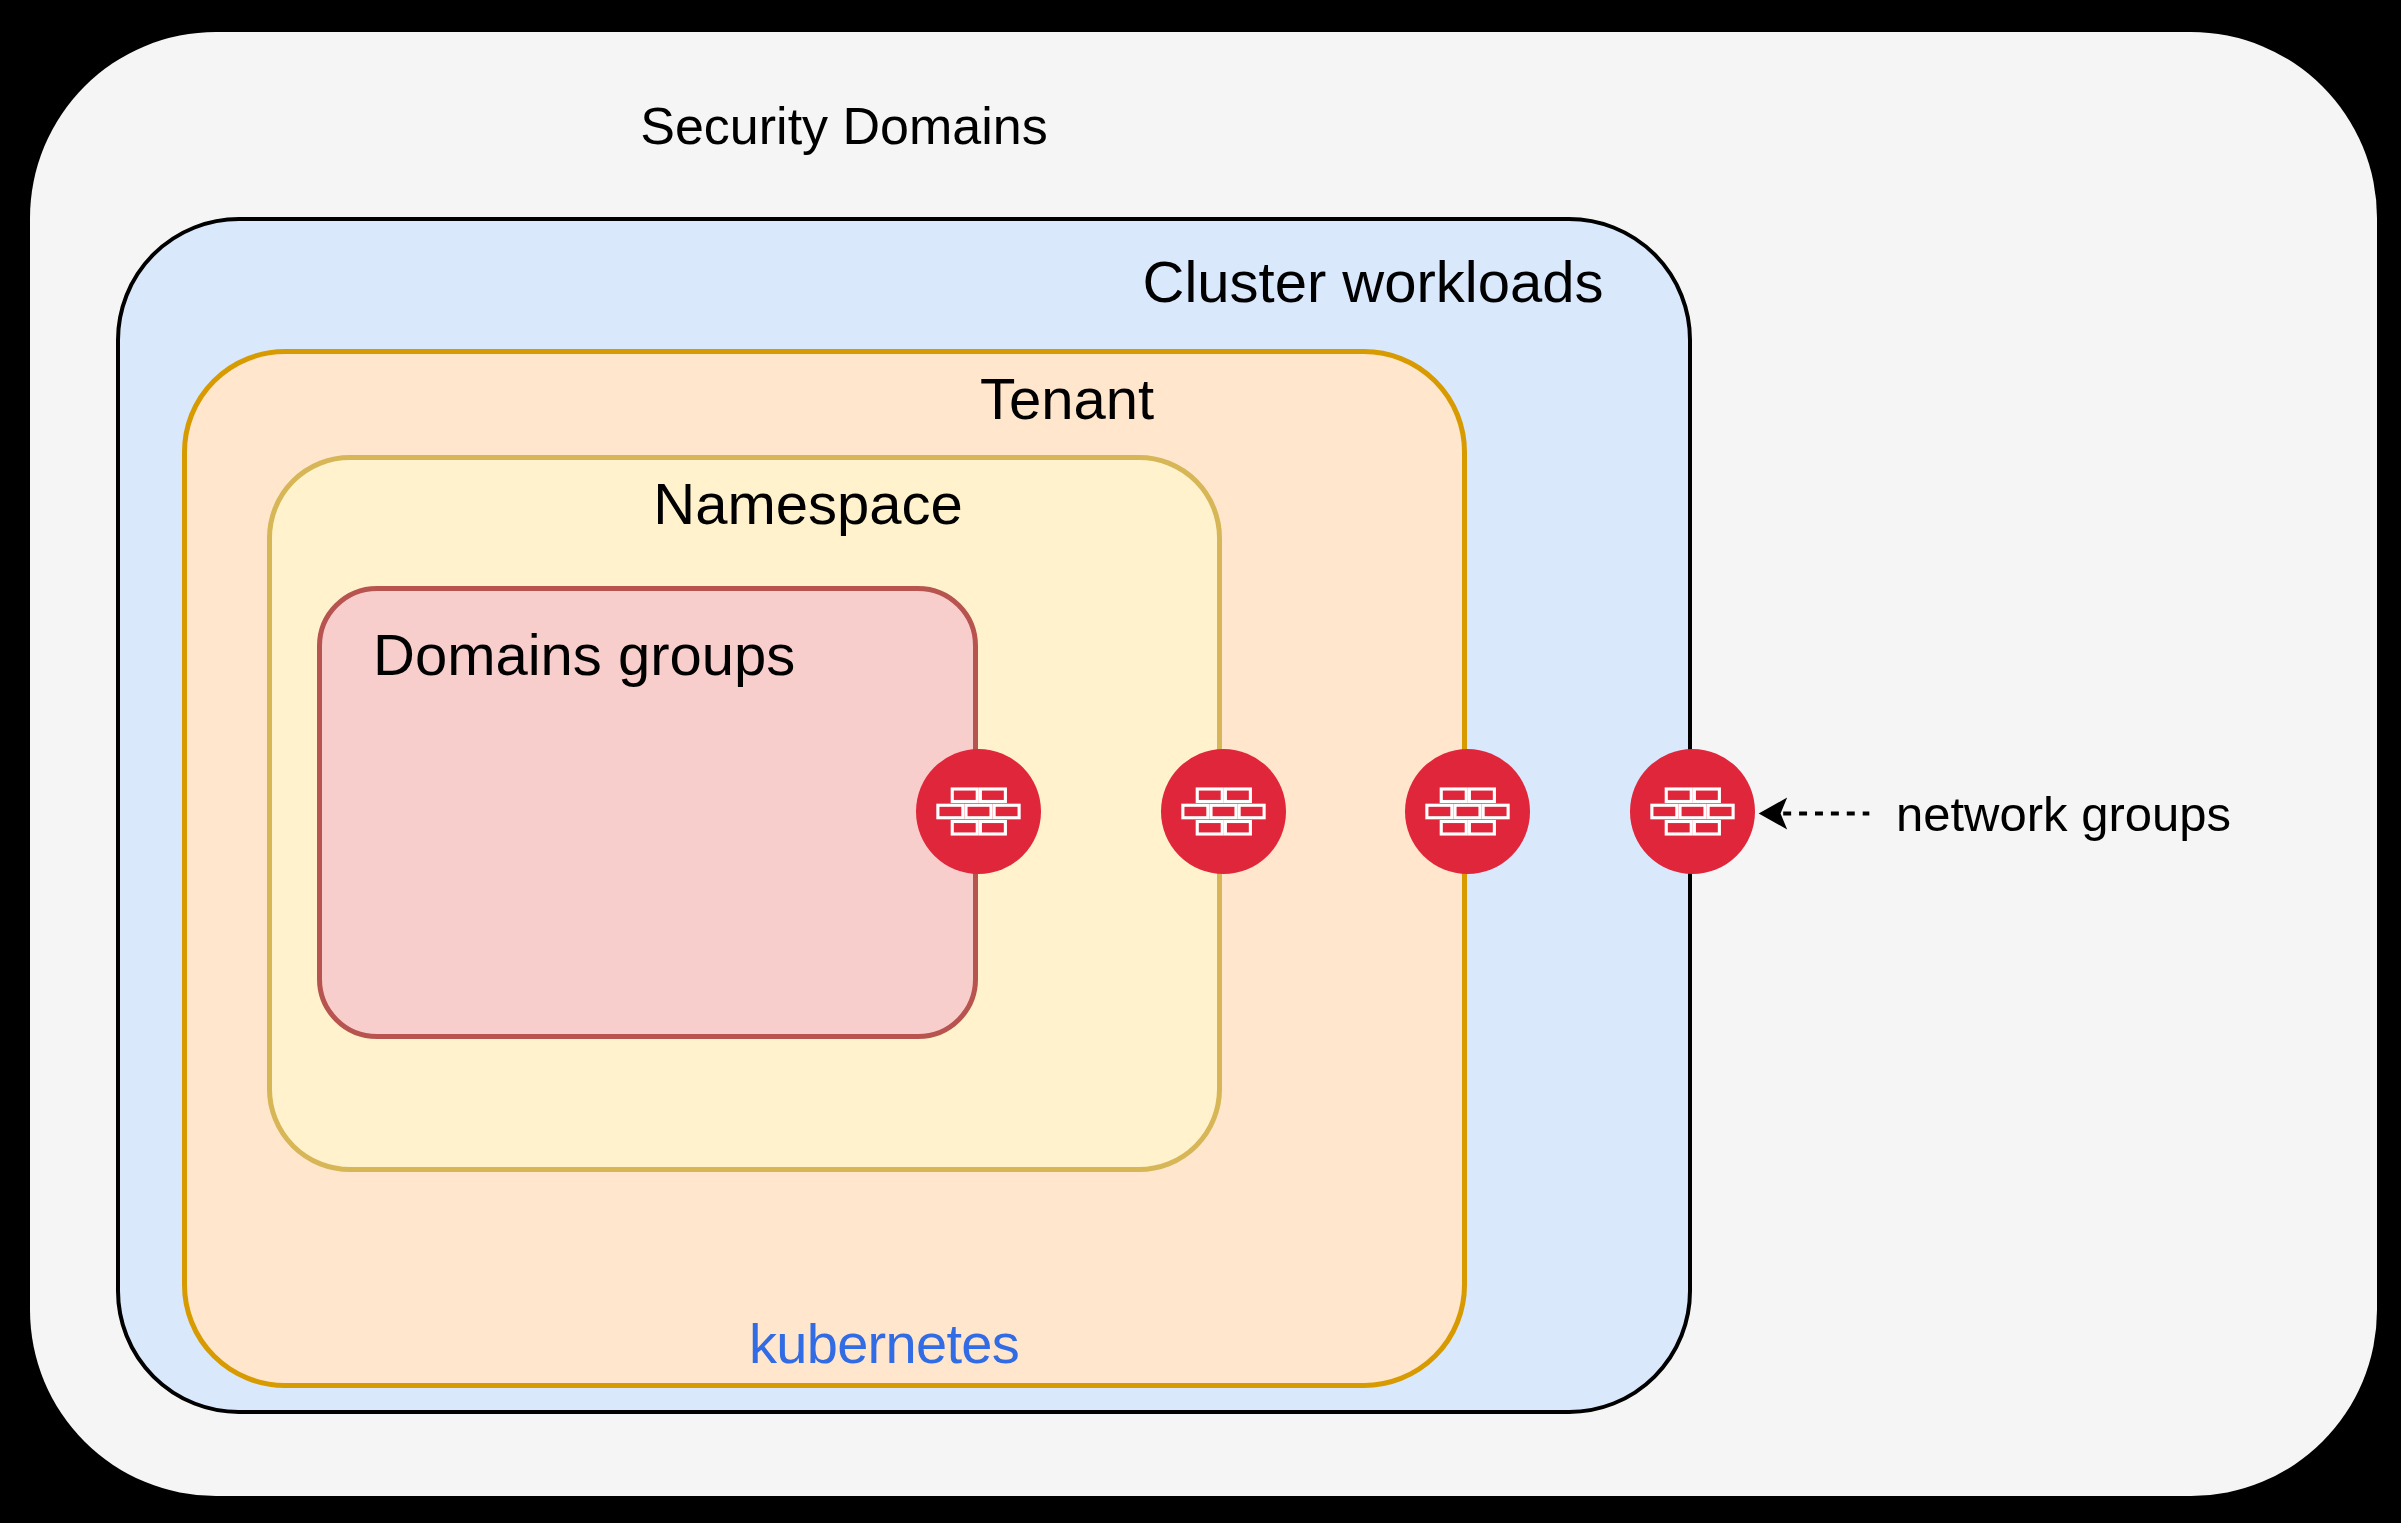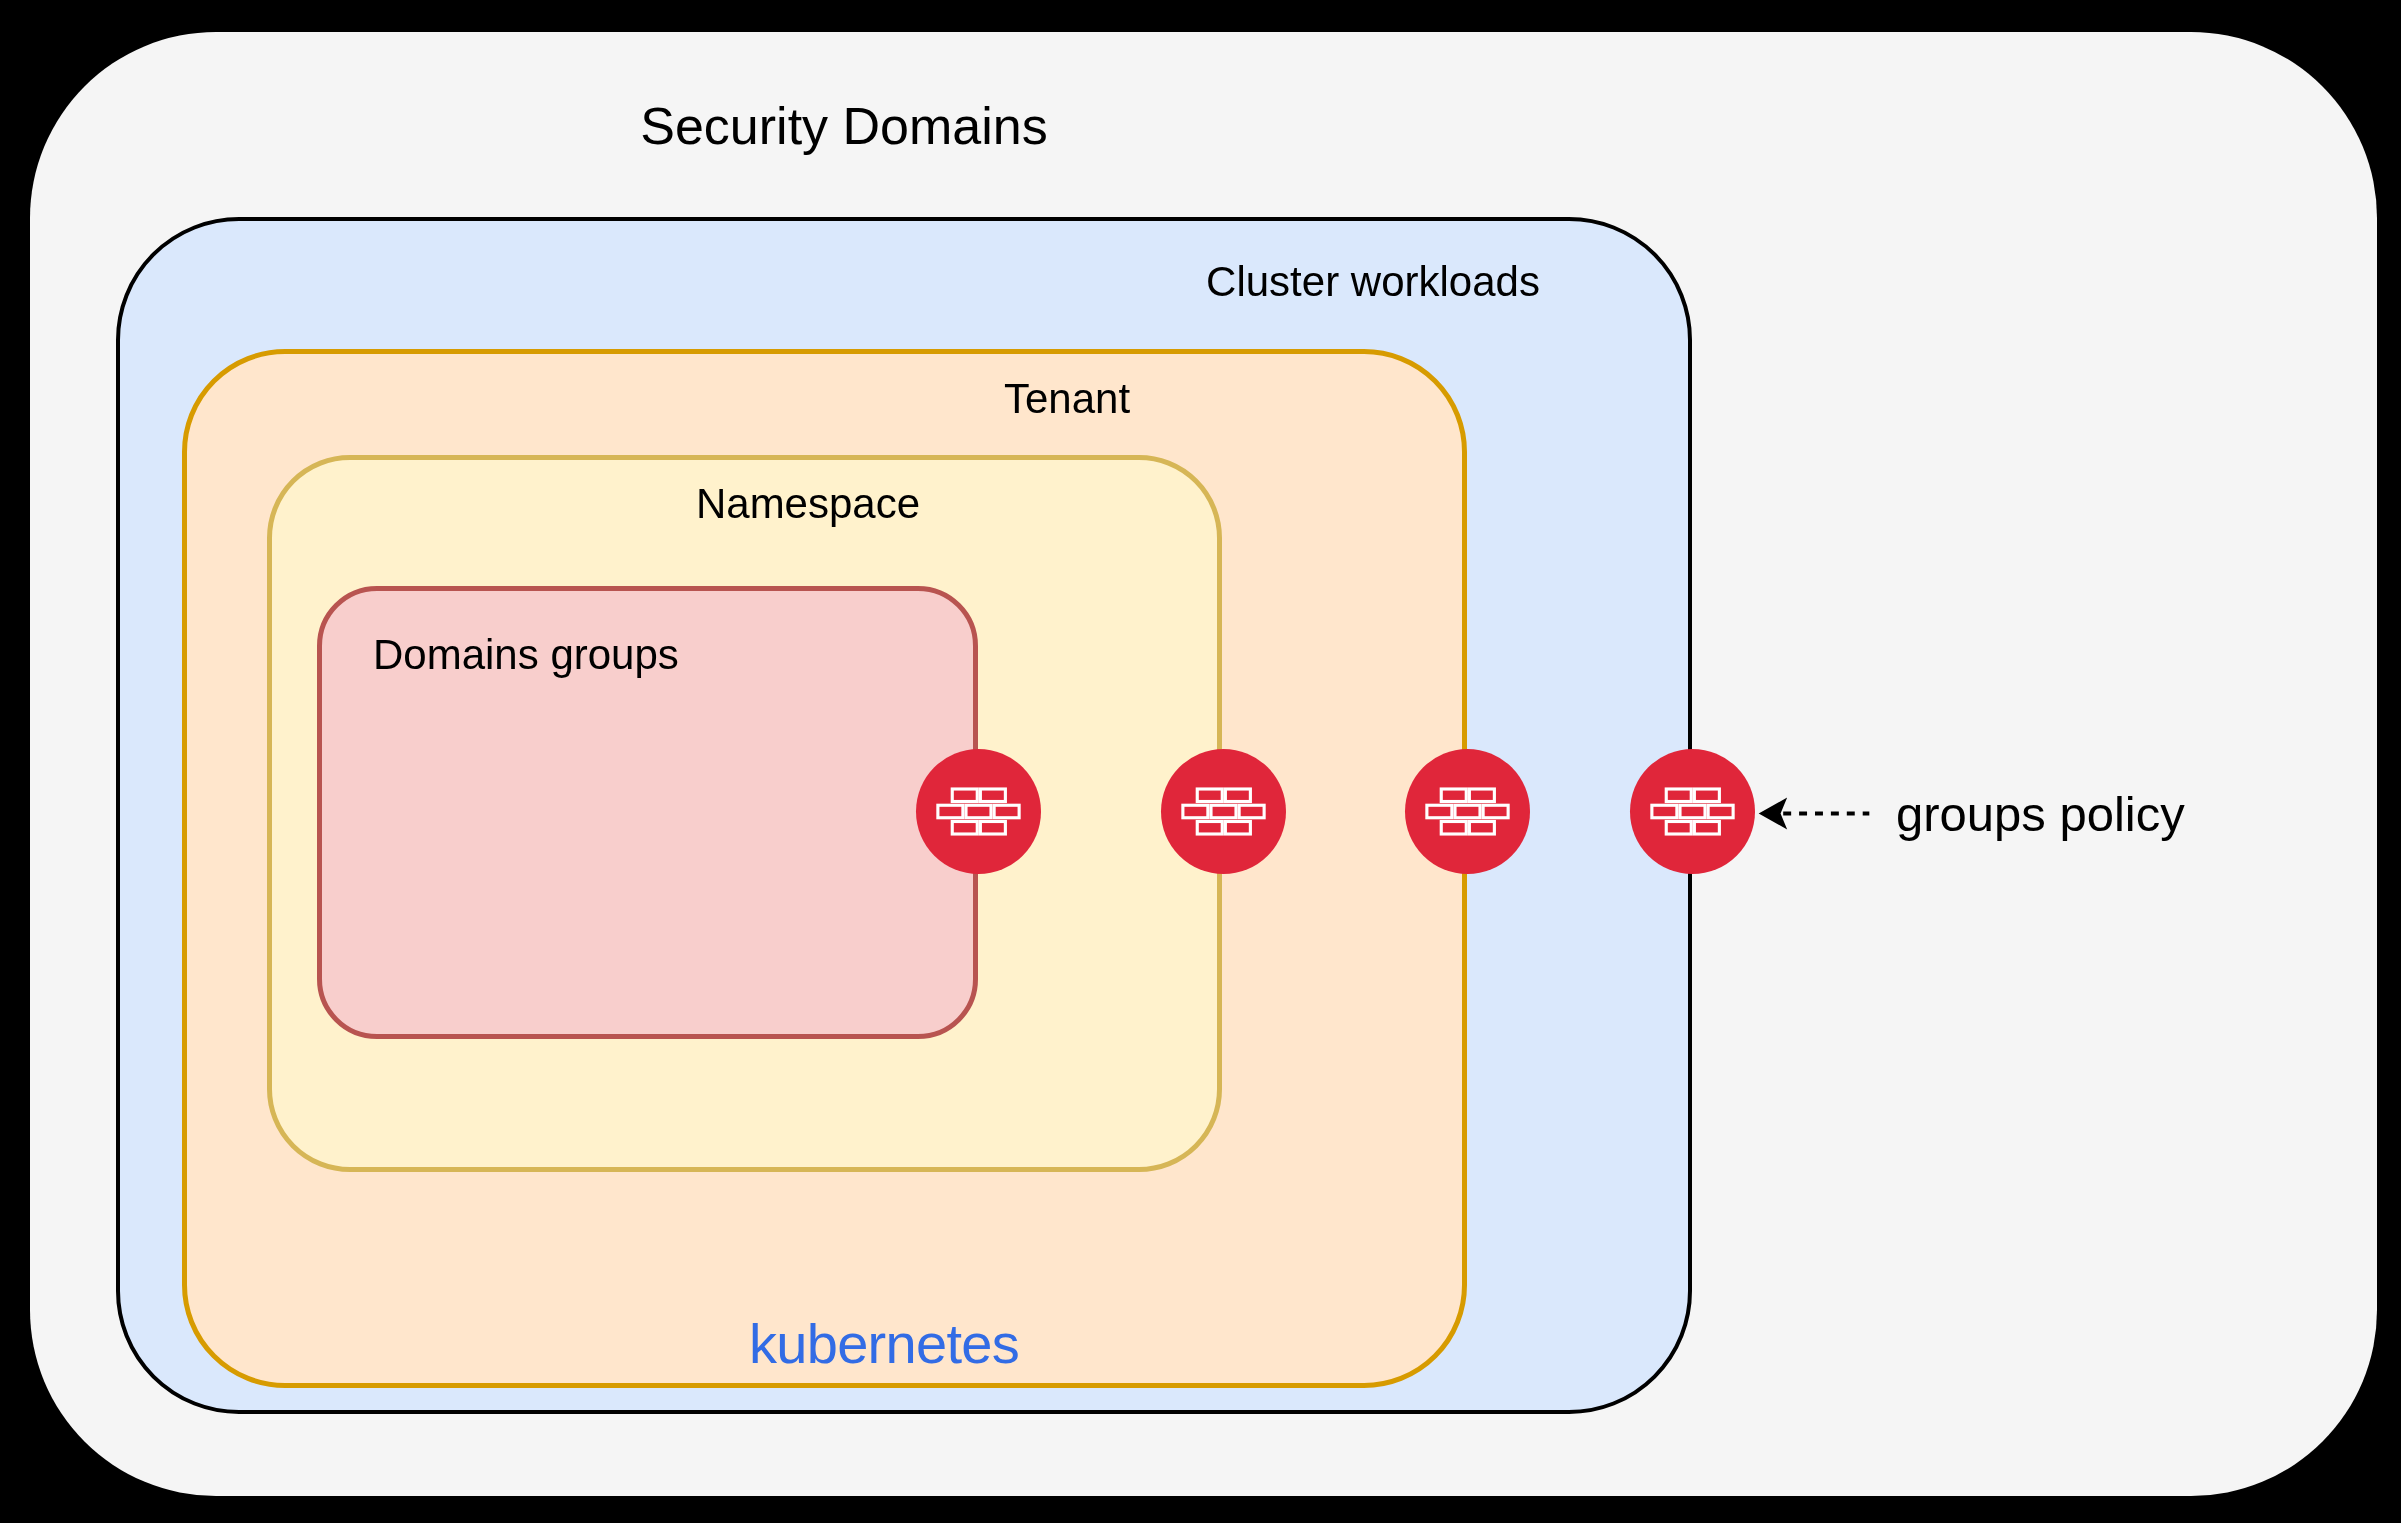--- a/index.html
+++ b/index.html
@@ -46,21 +46,21 @@
     left: 45px; top: 126px; width: 661px; height: 453px;
     border-radius: 60px;
     background: var(--endpoint-fill, #f8cecc);
     border: 5.3px solid var(--endpoint-stroke, #b85450);
   }
 
   .lbl {
     position: absolute;
     white-space: nowrap;
     color: var(--text, #000000);
-    font-size: 42px;
+    font-size: 58px;
     line-height: 1;
   }
   #diagram-title {
     left: 814px; top: 94px;
     transform: translate(-50%, -50%);
     font-size: 52px;
   }
   #cluster-label   { left: 1253px; top: 61px;  transform: translate(-50%, -50%); }
   #tenant-label    { left: 880px; top: 45px;  transform: translate(-50%, -50%); }
   #namespace-label { left: 536px;  top: 44px;  transform: translate(-50%, -50%); }
@@ -179,16 +179,16 @@
           <rect x="71" y="55" width="40" height="20"></rect>
       </g>
     </svg>
   </div>
 
   <svg id="network-policy-arrow" width="120" height="53" viewBox="0 0 180 80">
     <line x1="42" y1="40" x2="172" y2="40" stroke="#000000" stroke-width="6" stroke-dasharray="12 12"></line>
     <polygon points="5,40 48,16 38,40 48,64" fill="#000000"></polygon>
   </svg>
 
-  <div class="lbl" id="network-policy-label">groups policy</div>
+  <div class="lbl" id="network-policy-label">network groups</div>
 
 </div>
 
 
 </body></html>

